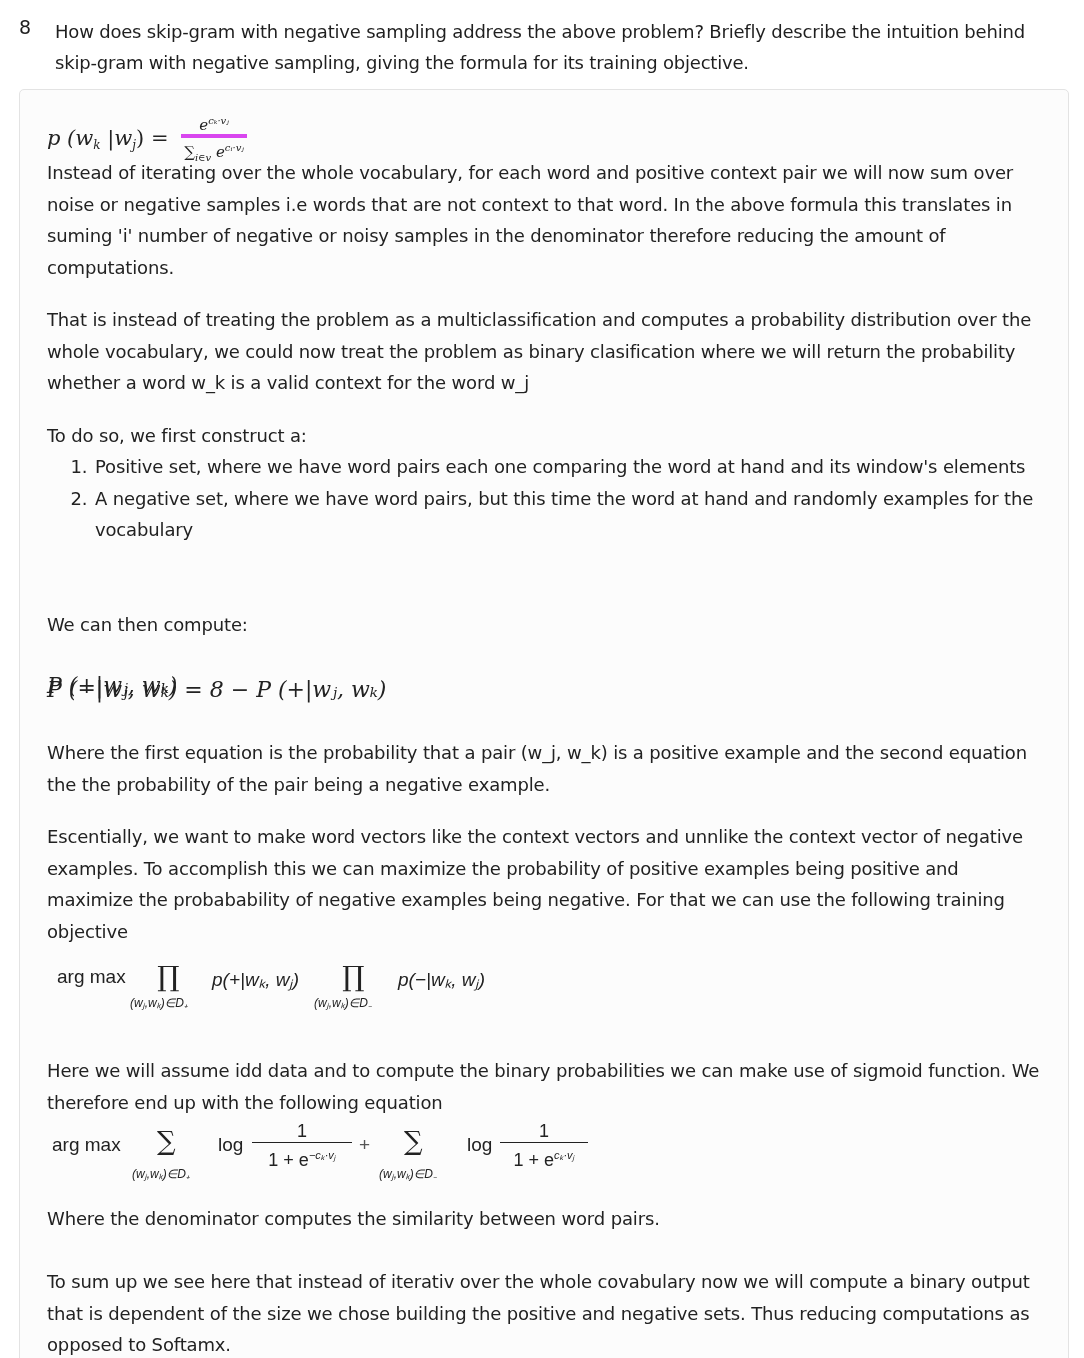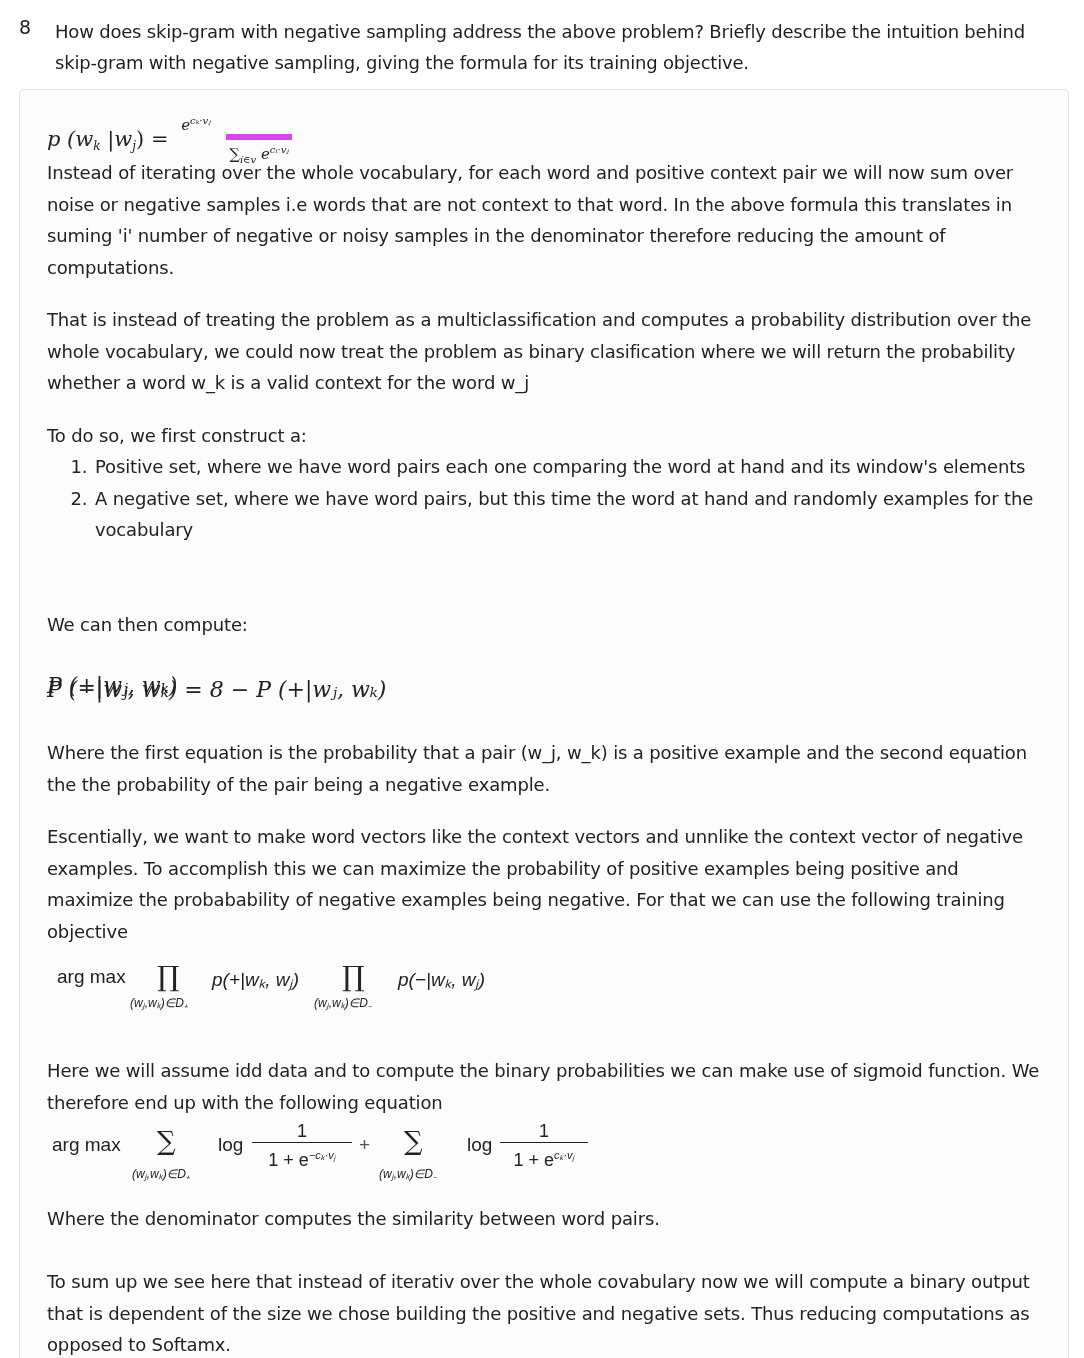--- a/index.html
+++ b/index.html
@@ -6,23 +6,23 @@
   body { width:1084px; height:1358px; overflow:hidden; position:relative;
          font-family:"DejaVu Sans", sans-serif; color:#1f1f1f; }
   .question { position:absolute; left:0; top:12px; width:1084px; }
   .q-num { position:absolute; left:19px; top:4px; font-size:19px; color:#1f1f1f; }
   .q-text { position:absolute; left:55px; top:4px; width:1000px; font-size:18px; line-height:31px; letter-spacing:-0.2px; }
   .answer-box { position:absolute; left:19px; top:89px; width:1048px; height:1300px;
                 border:1px solid #e3e3e3; border-radius:5px; background:#fcfcfc; }
   .p { position:absolute; left:47px; width:1000px; font-size:18px; line-height:31.5px; letter-spacing:-0.15px; color:#222; }
   .math { font-family:"DejaVu Serif", serif; font-style:italic; color:#222; position:absolute; }
   .sans-math { font-family:"Liberation Sans", sans-serif; color:#222; position:absolute; }
-  .frac { display:inline-block; vertical-align:middle; text-align:left; }
+  .frac { display:inline-block; vertical-align:middle; text-align:center; }
   .frac .num, .frac .den { display:block; }
-  .frac .den { border-top:6px solid #d946ef;margin-left:45px; }
+  .frac .den { border-top:4px solid #d946ef; }
   ol { margin:0; padding-left:46px; }
   ol li { padding-left:2px; }
   .sub { font-size:12px; font-style:italic; }
 </style>
 </head>
 <body>
 
 <div class="question">
   <span class="q-num">8</span>
   <div class="q-text">How does skip-gram with negative sampling address the above problem? Briefly describe the intuition behind skip-gram with negative sampling, giving the formula for its training objective.</div>

